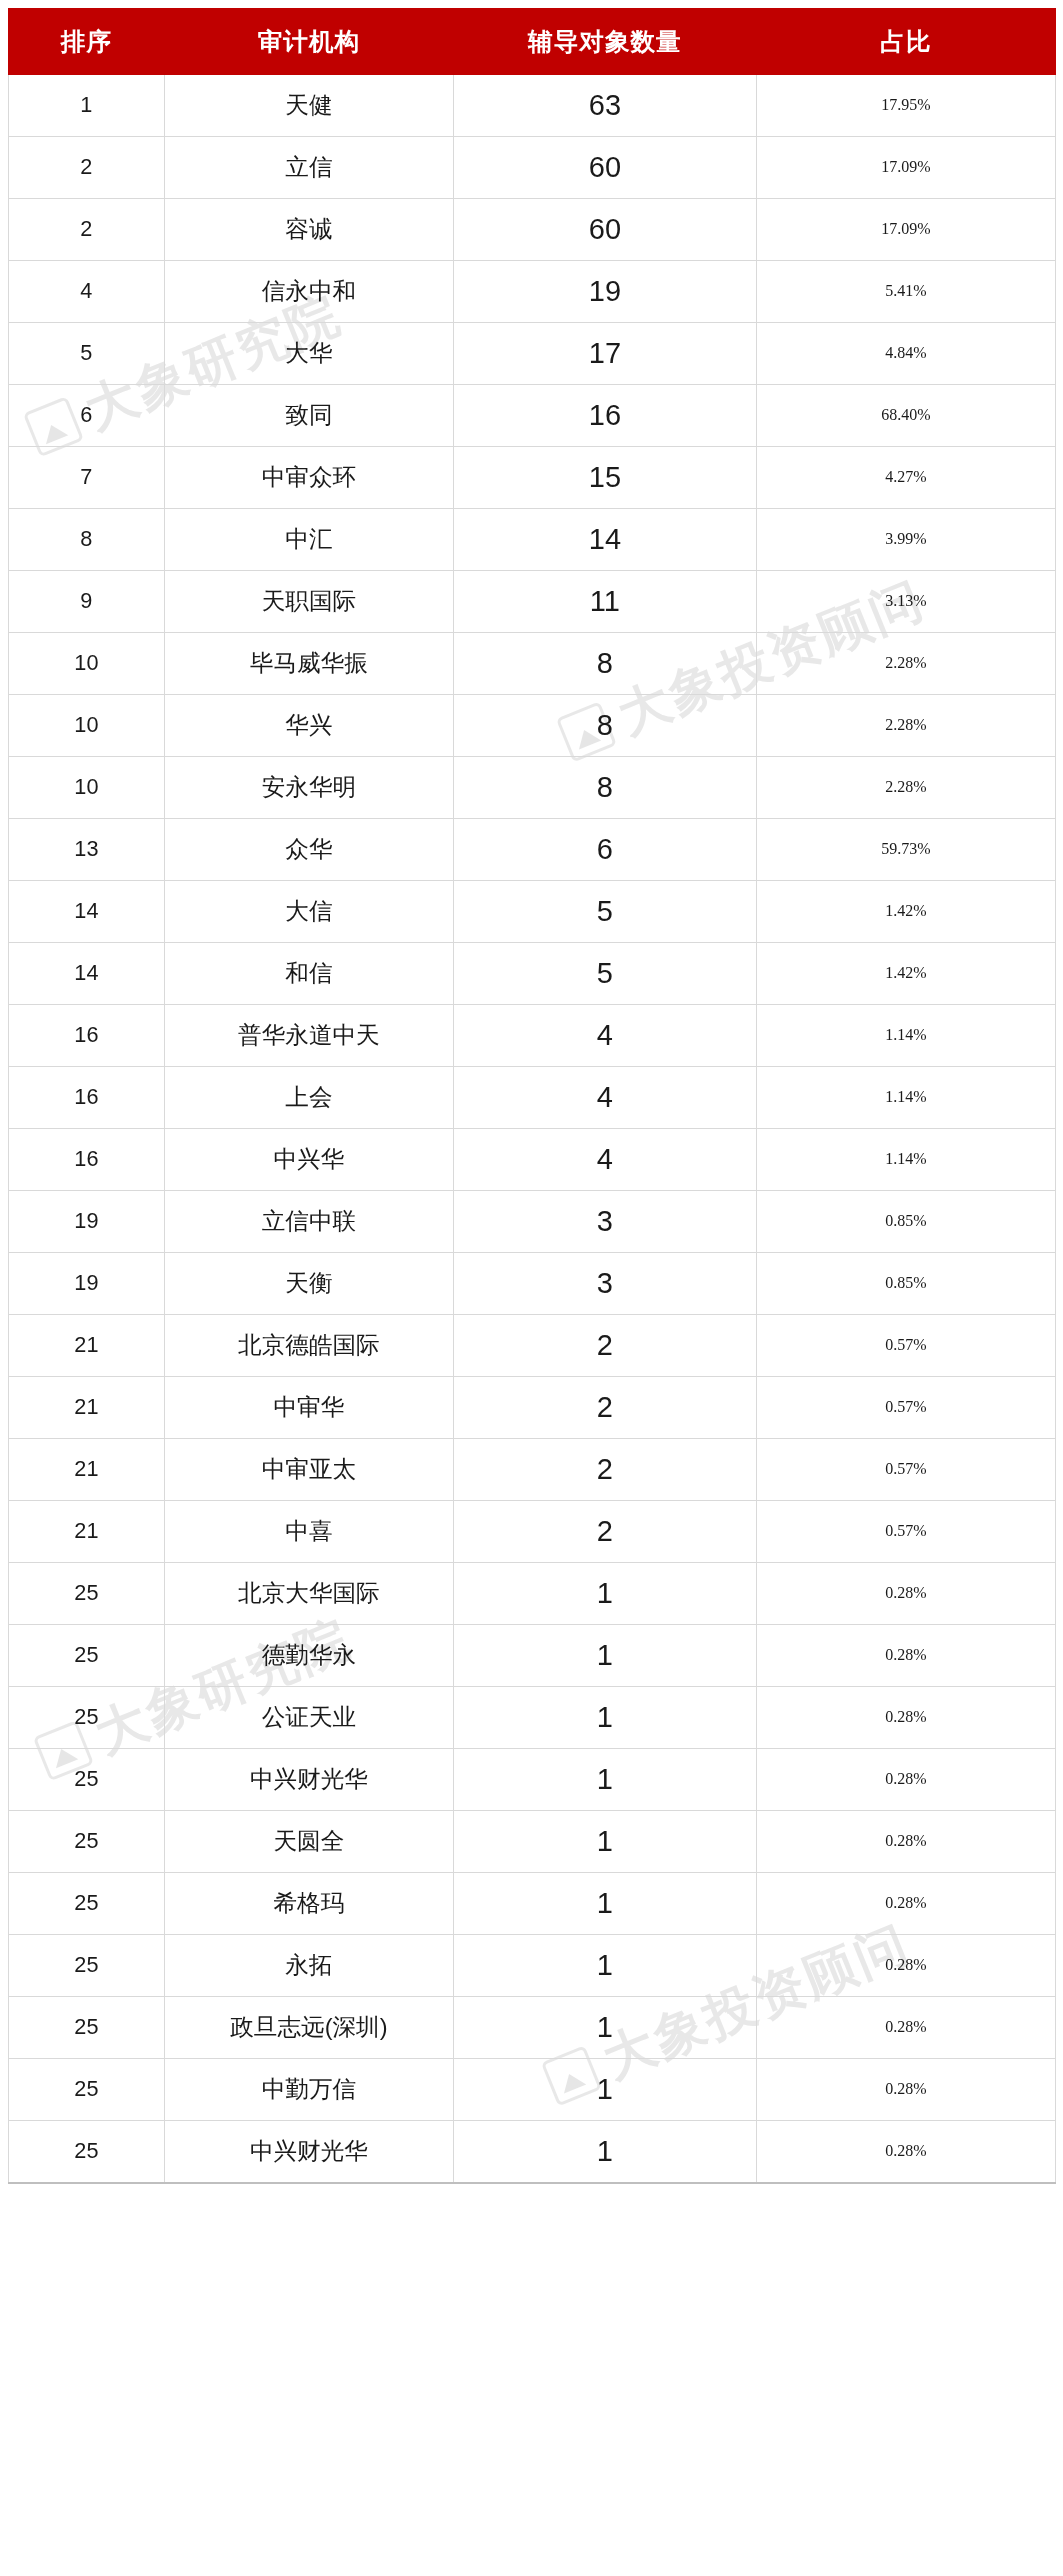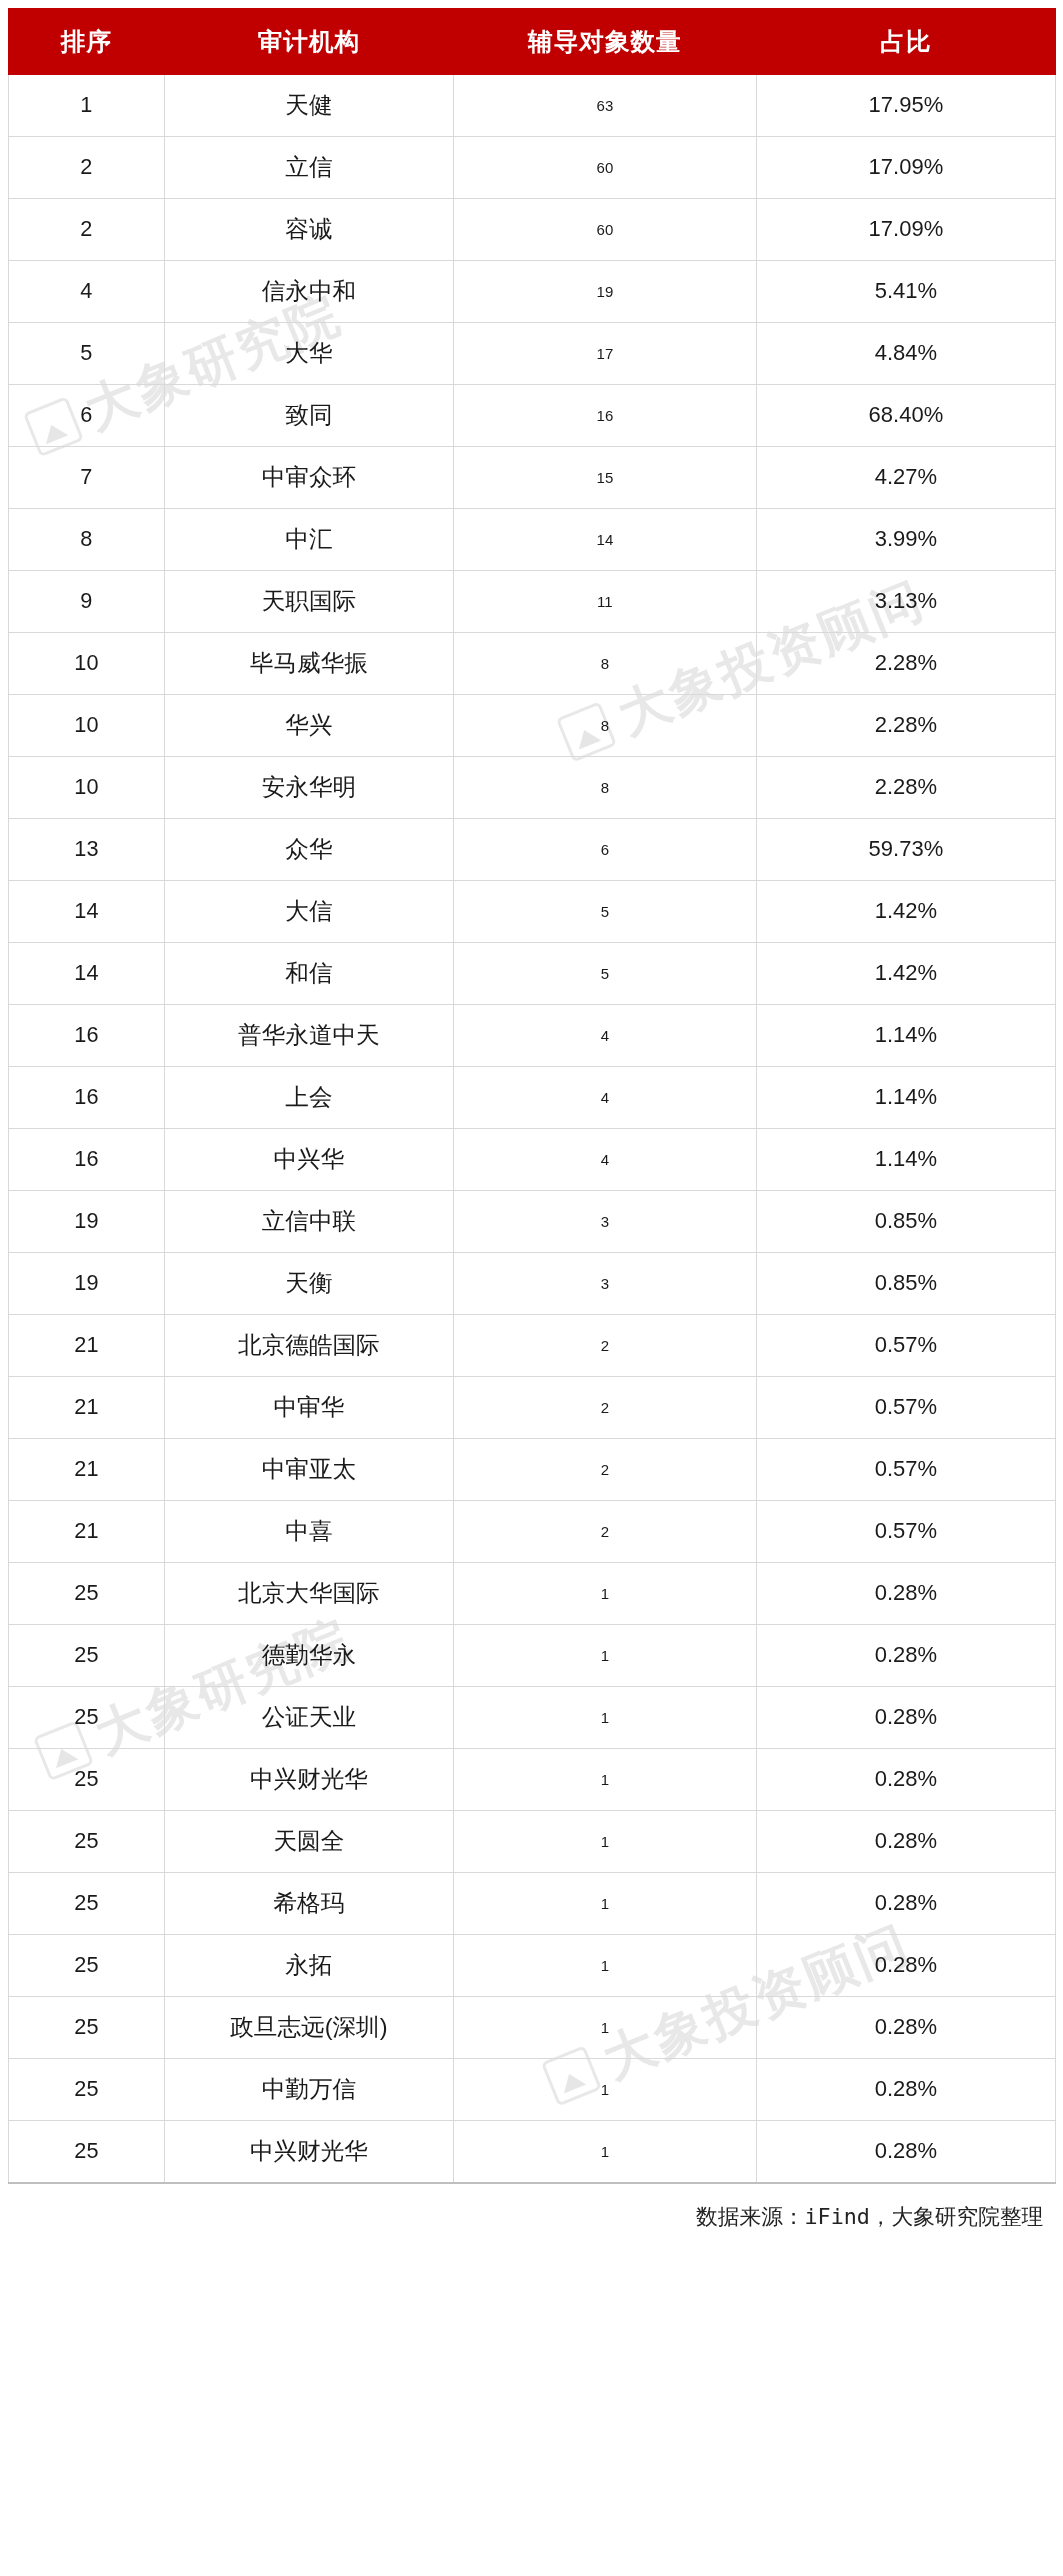--- a/index.html
+++ b/index.html
@@ -53,24 +53,25 @@
     color: #1a1a1a;
     background: transparent;
   }
   tbody td.rank {
     font-size: 21.7px;
   }
   tbody td.org {
     font-size: 23.6px;
   }
   tbody td.count {
-    font-size: 15px;
+    font-size: 29px;
   }
   tbody td.pct {
-    font-size: 22px;
+    font-size: 16px;
+    font-family: Liberation Serif, serif;
   }
   tbody tr:last-child td {
     border-bottom: 2px solid #bfbfbf;
   }
   .source {
     margin-top: 17.7px;
     text-align: right;
     padding-right: 11.8px;
     font-size: 21.7px;
     color: #222;
@@ -343,15 +344,14 @@
         </tr>
         <tr>
           <td class="rank">25</td>
           <td class="org">中兴财光华</td>
           <td class="count">1</td>
           <td class="pct">0.28%</td>
         </tr>
       </tbody>
   </table>
 
-  <div class="source">数据来源：iFind，大象研究院整理</div>
 </div>
 
 
 </body></html>

